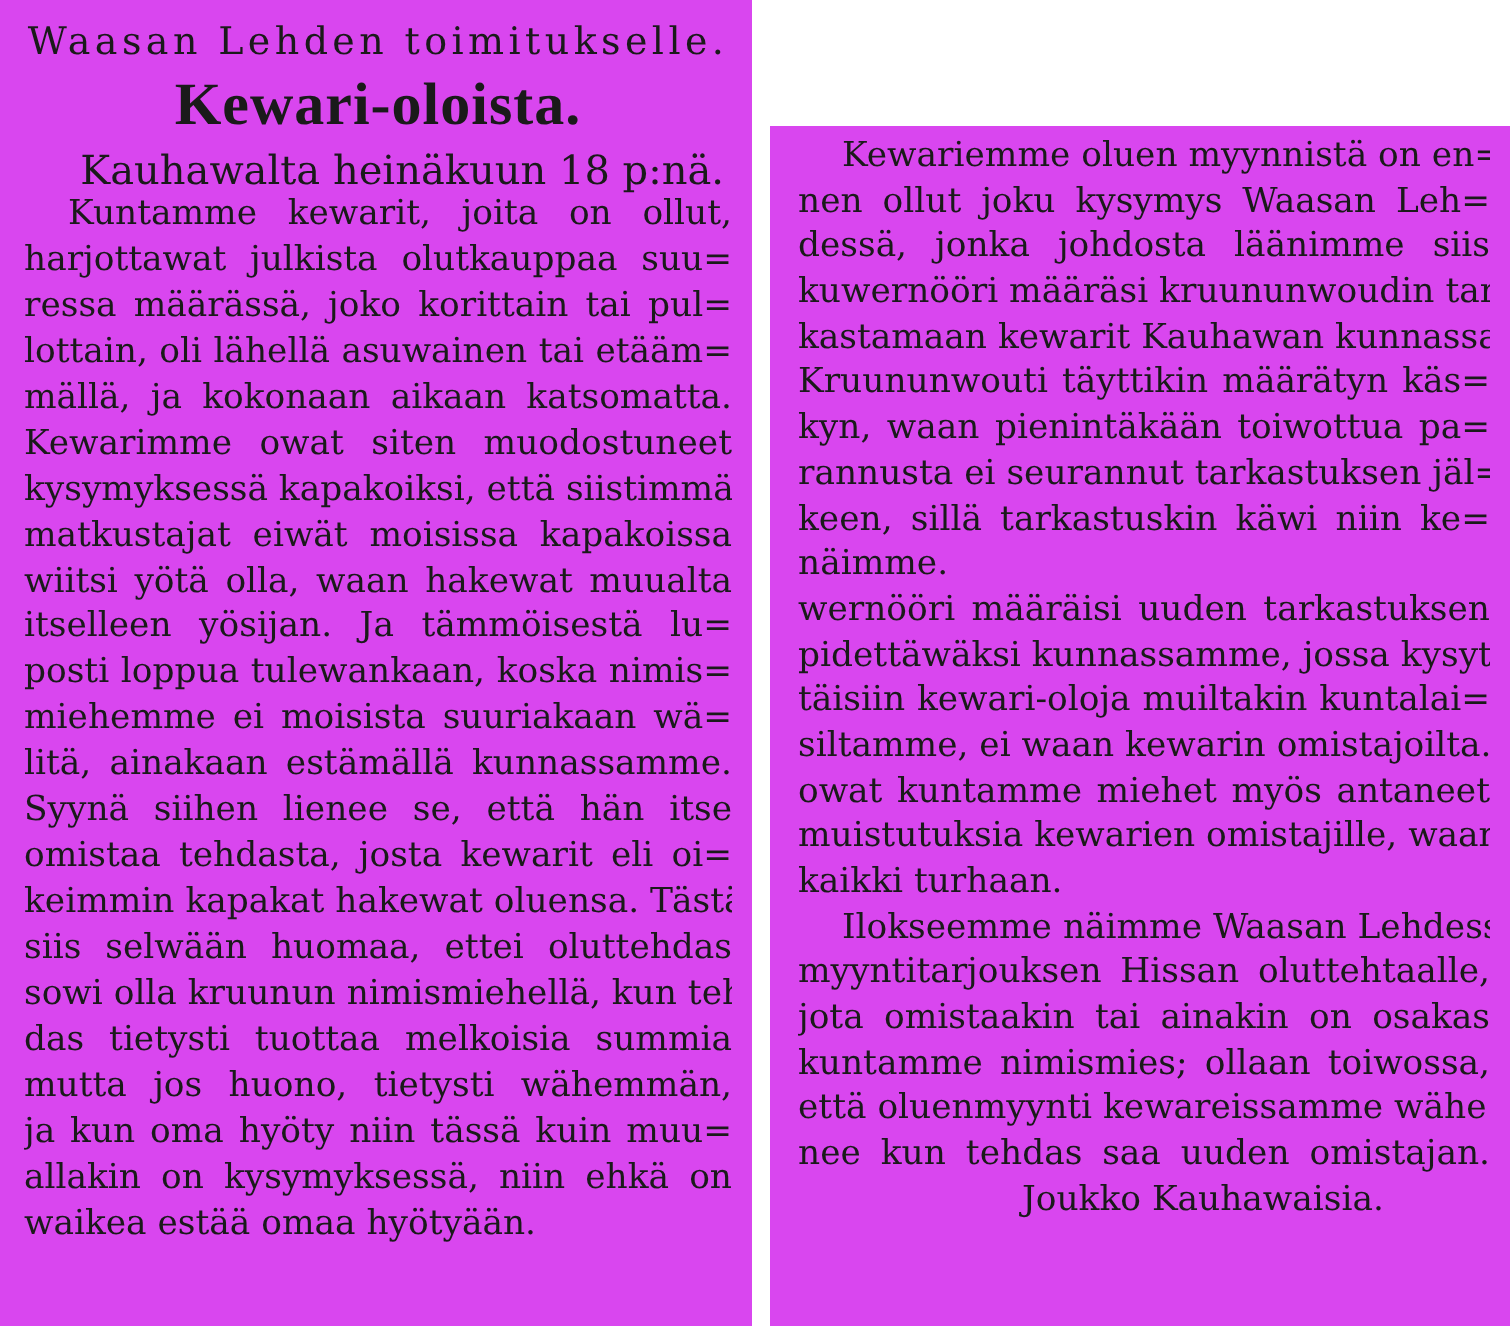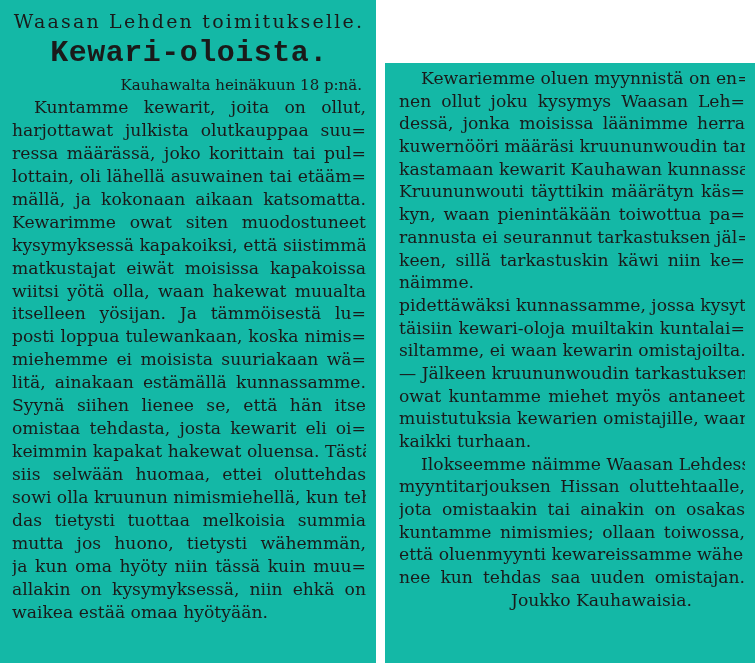--- a/index.html
+++ b/index.html
@@ -1,35 +1,35 @@
 <!DOCTYPE html>
 <html><head>
 <meta charset="utf-8">
 <style>
   html, body { margin:0; padding:0; }
   body {
     width:755px; height:663px; background:#ffffff; position:relative; overflow:hidden;
     font-family:"DejaVu Serif", serif; color:#1a1a1a;
   }
   .clip {
-    position:absolute; background:#14b8a6;
+    position:absolute; background:#d946ef;
     box-sizing:border-box;
   }
   #left { left:0; top:0; width:376px; height:663px; padding:6px 10px 0 12px; }
   #right { left:385px; top:63px; width:370px; height:600px; padding:0 10px 0 14px; }
   .hdr {
     font-family:"DejaVu Serif", serif; font-size:19px; letter-spacing:2.2px;
     text-align:center; margin:2px 0 0 0; line-height:26px; white-space:nowrap;
   }
   .title {
-    font-family:Liberation Mono, monospace; font-weight:bold; font-size:30px;
+    font-family:Liberation Serif, serif; font-weight:bold; font-size:30px;
     text-align:center; line-height:38px; margin:0; letter-spacing:0.5px;
   }
   .dateline {
-    font-size:15px; text-align:right; line-height:22px; margin:2px 4px 0 0; white-space:nowrap;
+    font-size:20px; text-align:right; line-height:22px; margin:2px 4px 0 0; white-space:nowrap;
   }
   .line {
     font-size:17.2px; line-height:22.95px; white-space:nowrap;
     text-align:justify; text-align-last:justify; height:22.95px; overflow:hidden;
   }
   .line.last { text-align-last:left; }
   .line.indent { padding-left:22px; }
   .line.sig { text-align-last:left; padding-left:112px; }
   #right .line { line-height:22.7px; height:22.7px; }
   #right .topcut { height:4px; overflow:hidden; }
@@ -66,34 +66,34 @@
     <div class="line">allakin on kysymyksessä, niin ehkä on</div>
     <div class="line last">waikea estää omaa hyötyään.</div>
   </div>
 </div>
 
 <div id="right" class="clip">
   <div class="topcut"></div>
   <div>
     <div class="line indent">Kewariemme oluen myynnistä on en=</div>
     <div class="line">nen ollut joku kysymys Waasan Leh=</div>
-    <div class="line">dessä, jonka moisissa läänimme herra</div>
+    <div class="line">dessä, jonka johdosta läänimme siis</div>
     <div class="line">kuwernööri määräsi kruununwoudin tar=</div>
     <div class="line">kastamaan kewarit Kauhawan kunnassa.</div>
     <div class="line">Kruununwouti täyttikin määrätyn käs=</div>
     <div class="line">kyn, waan pienintäkään toiwottua pa=</div>
     <div class="line">rannusta ei seurannut tarkastuksen jäl=</div>
     <div class="line">keen, sillä tarkastuskin käwi niin ke=</div>
     <div class="line last">näimme.</div>
   </div>
   <div>
+    <div class="line">wernööri määräisi uuden tarkastuksen</div>
     <div class="line">pidettäwäksi kunnassamme, jossa kysyt=</div>
     <div class="line">täisiin kewari-oloja muiltakin kuntalai=</div>
     <div class="line">siltamme, ei waan kewarin omistajoilta.</div>
-    <div class="line">— Jälkeen kruununwoudin tarkastuksen</div>
     <div class="line">owat kuntamme miehet myös antaneet</div>
     <div class="line">muistutuksia kewarien omistajille, waan</div>
     <div class="line last">kaikki turhaan.</div>
   </div>
   <div>
     <div class="line indent">Ilokseemme näimme Waasan Lehdessä</div>
     <div class="line">myyntitarjouksen Hissan oluttehtaalle,</div>
     <div class="line">jota omistaakin tai ainakin on osakas</div>
     <div class="line">kuntamme nimismies; ollaan toiwossa,</div>
     <div class="line">että oluenmyynti kewareissamme wähe=</div>

